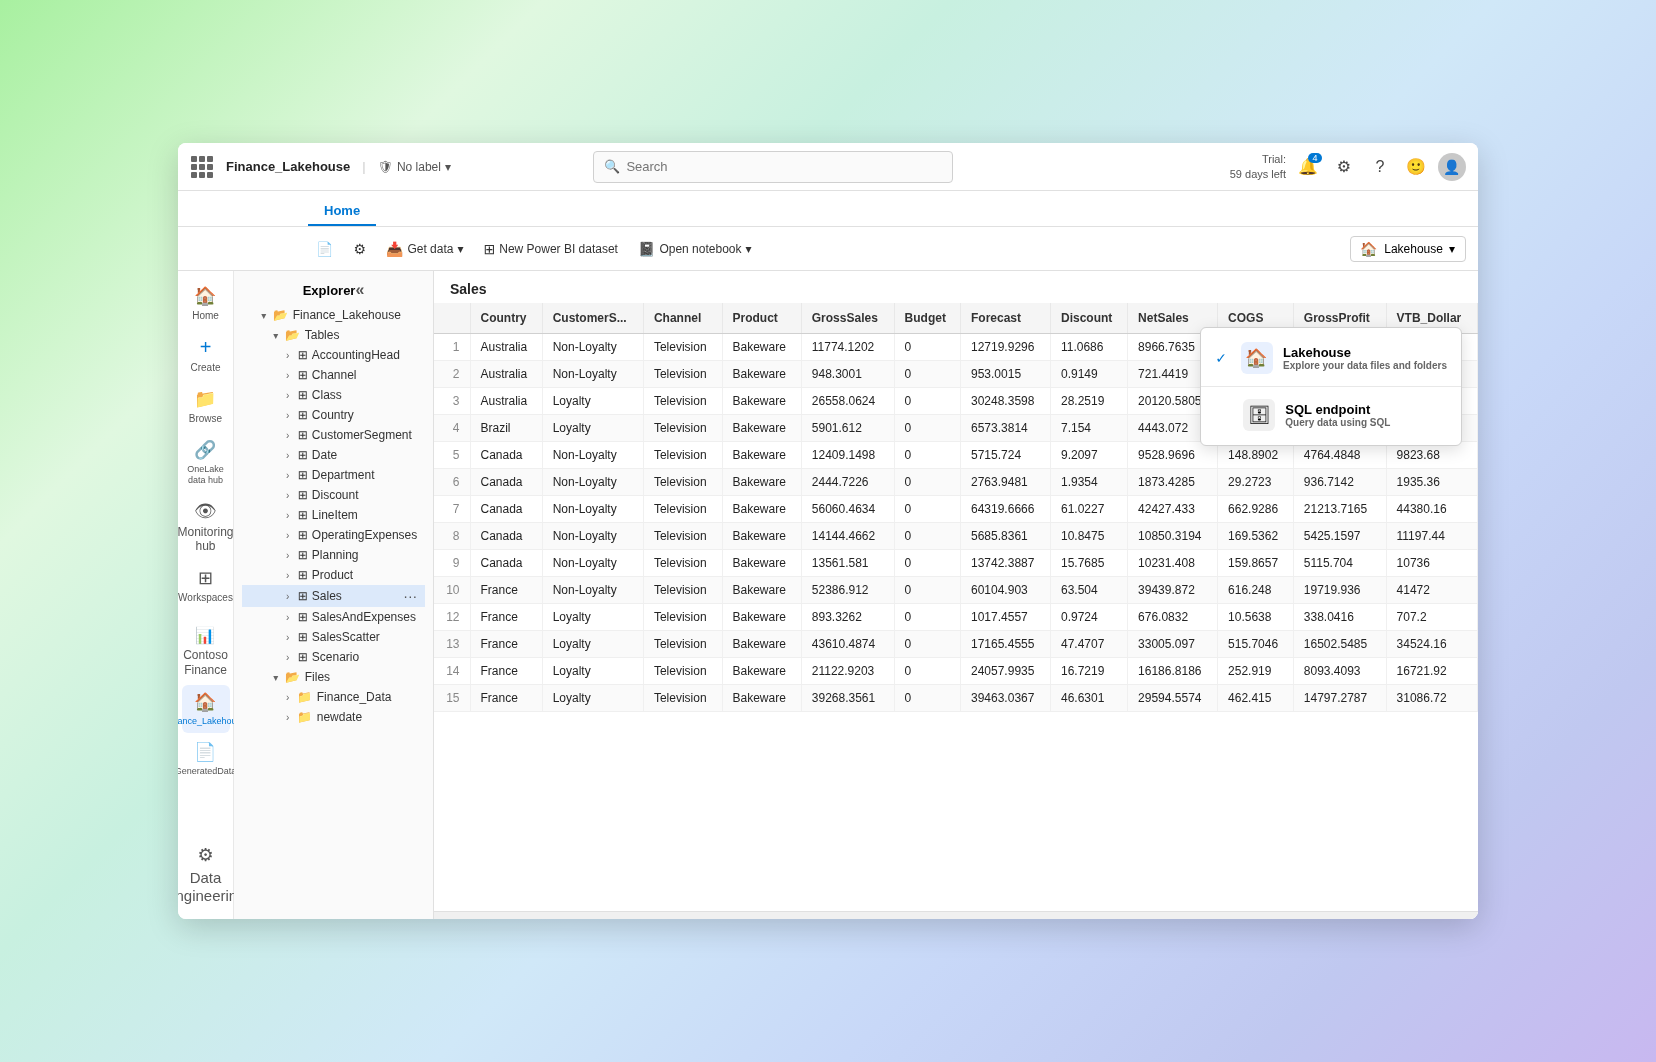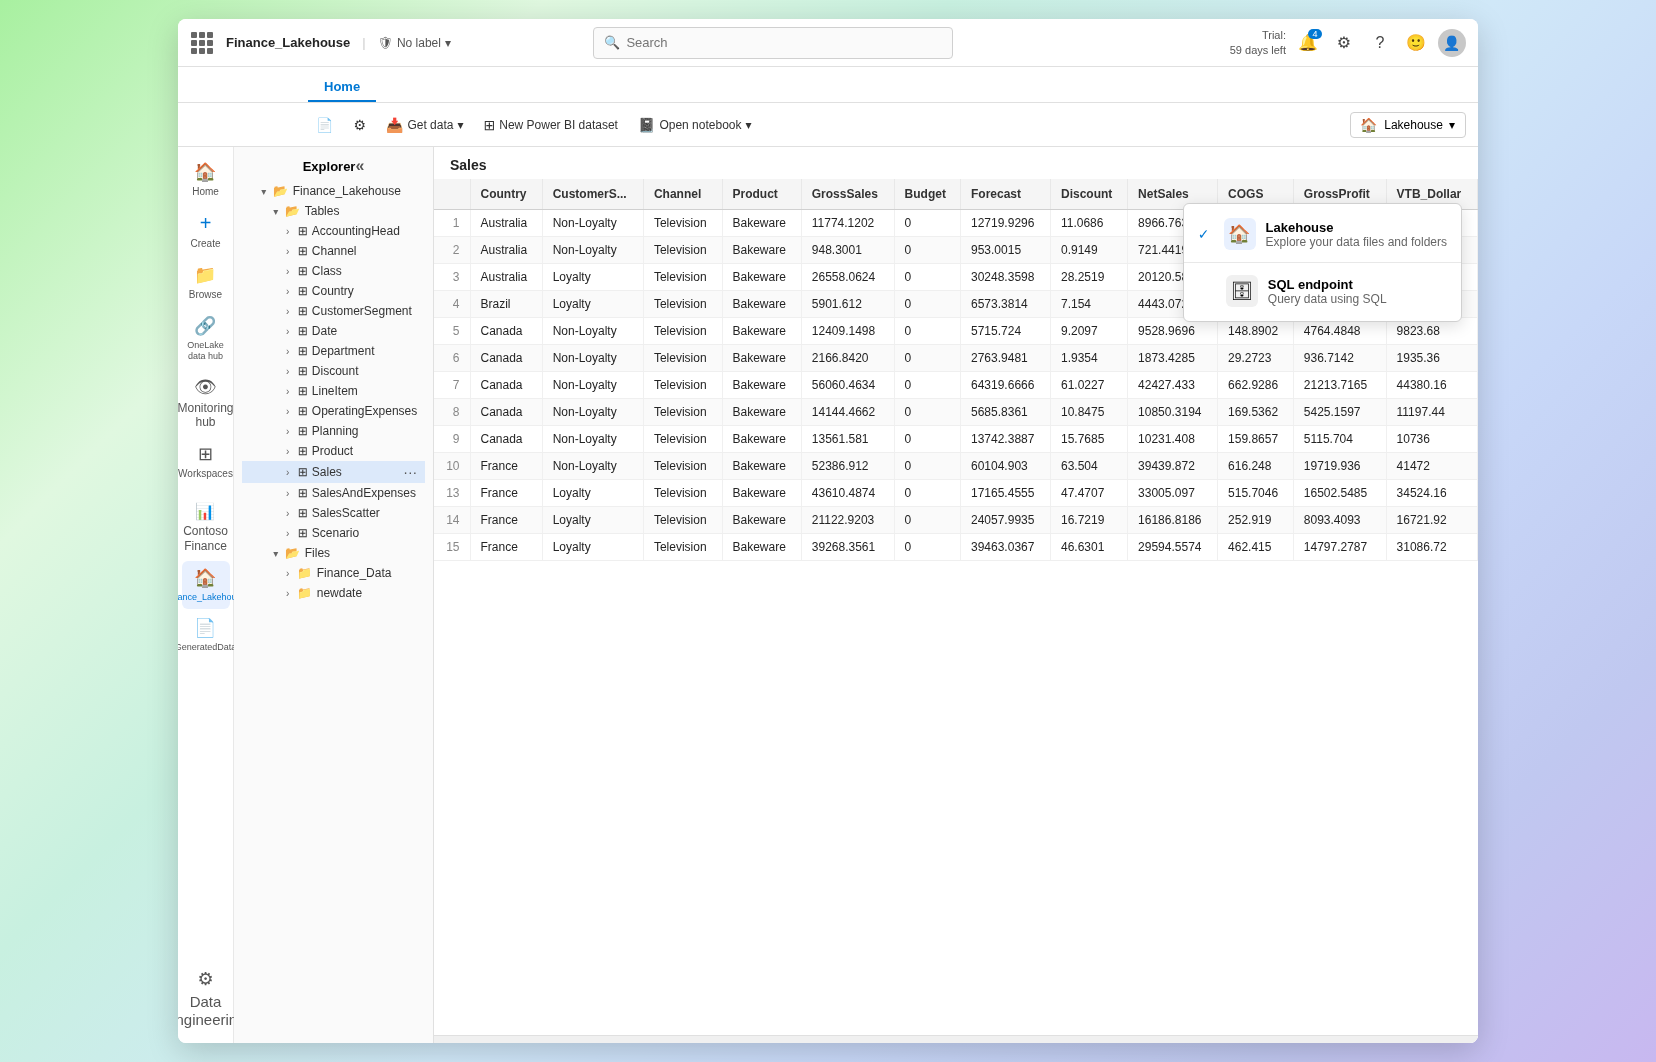--- a/index.html
+++ b/index.html
@@ -7,21 +7,21 @@
       font-family: 'Segoe UI', Arial, sans-serif;
       font-size: 13px;
       background: linear-gradient(135deg, #a8f0a0 0%, #e0f8e0 20%, #c8f0e0 35%, #d0e8f8 55%, #c8d8f8 70%, #c0c8f0 85%, #c8b8f0 100%);
       min-height: 1062px;
       display: flex;
       align-items: center;
       justify-content: center;
     }
     .app-window {
       width: 1300px;
-      height: 1024px;
+      height: 776px;
       background: #fff;
       border-radius: 8px;
       box-shadow: 0 8px 32px rgba(0,0,0,0.18);
       display: flex;
       flex-direction: column;
       overflow: hidden;
     }
     
     .top-bar {
       height: 48px;
@@ -179,21 +179,21 @@
       box-shadow: 0 4px 16px rgba(0,0,0,0.13); padding: 6px 0; min-width: 240px; z-index: 100;
     }
     .dropdown-item {
       display: flex; align-items: center; gap: 10px; padding: 8px 14px; cursor: pointer;
     }
     .dropdown-item-icon {
       width: 32px; height: 32px; border-radius: 6px; display: flex; align-items: center; justify-content: center;
       font-size: 18px;
     }
     .dropdown-item-text .title { font-weight: 600; font-size: 13px; }
-    .dropdown-item-text .sub { font-size: 12px; color: #666; }
+    .dropdown-item-text .sub { font-size: 10px; color: #666; font-weight: bold; }
     .check-mark { color: #0078d4; font-size: 14px; margin-right: 4px; }
     .dropdown-divider { height: 1px; background: #e8e8e8; margin: 4px 0; }
     .lakehouse-btn {
       display: flex; align-items: center; gap: 6px; padding: 4px 10px;
       border: 1px solid #d0d0d0; border-radius: 4px; cursor: pointer; font-size: 12px;
       background: #fff; margin-left: auto;
     }
     .lakehouse-btn-icon { font-size: 14px; color: #0078d4; }
     .scrollbar-indicator {
       height: 8px; background: #f0f0f0; border-top: 1px solid #e0e0e0;
@@ -574,21 +574,21 @@
                 <td>148.8902</td>
                 <td>4764.4848</td>
                 <td>9823.68</td>
               </tr>
               <tr>
                 <td>6</td>
                 <td>Canada</td>
                 <td>Non-Loyalty</td>
                 <td>Television</td>
                 <td>Bakeware</td>
-                <td>2166.8420</td>
+                <td>2444.7226</td>
                 <td>0</td>
                 <td>2763.9481</td>
                 <td>1.9354</td>
                 <td>1873.4285</td>
                 <td>29.2723</td>
                 <td>936.7142</td>
                 <td>1935.36</td>
               </tr>
               <tr>
                 <td>7</td>
@@ -644,20 +644,35 @@
                 <td>52386.912</td>
                 <td>0</td>
                 <td>60104.903</td>
                 <td>63.504</td>
                 <td>39439.872</td>
                 <td>616.248</td>
                 <td>19719.936</td>
                 <td>41472</td>
               </tr>
               <tr>
+                <td>12</td>
+                <td>France</td>
+                <td>Loyalty</td>
+                <td>Television</td>
+                <td>Bakeware</td>
+                <td>893.3262</td>
+                <td>0</td>
+                <td>1017.4557</td>
+                <td>0.9724</td>
+                <td>676.0832</td>
+                <td>10.5638</td>
+                <td>338.0416</td>
+                <td>707.2</td>
+              </tr>
+              <tr>
                 <td>13</td>
                 <td>France</td>
                 <td>Loyalty</td>
                 <td>Television</td>
                 <td>Bakeware</td>
                 <td>43610.4874</td>
                 <td>0</td>
                 <td>17165.4555</td>
                 <td>47.4707</td>
                 <td>33005.097</td>

